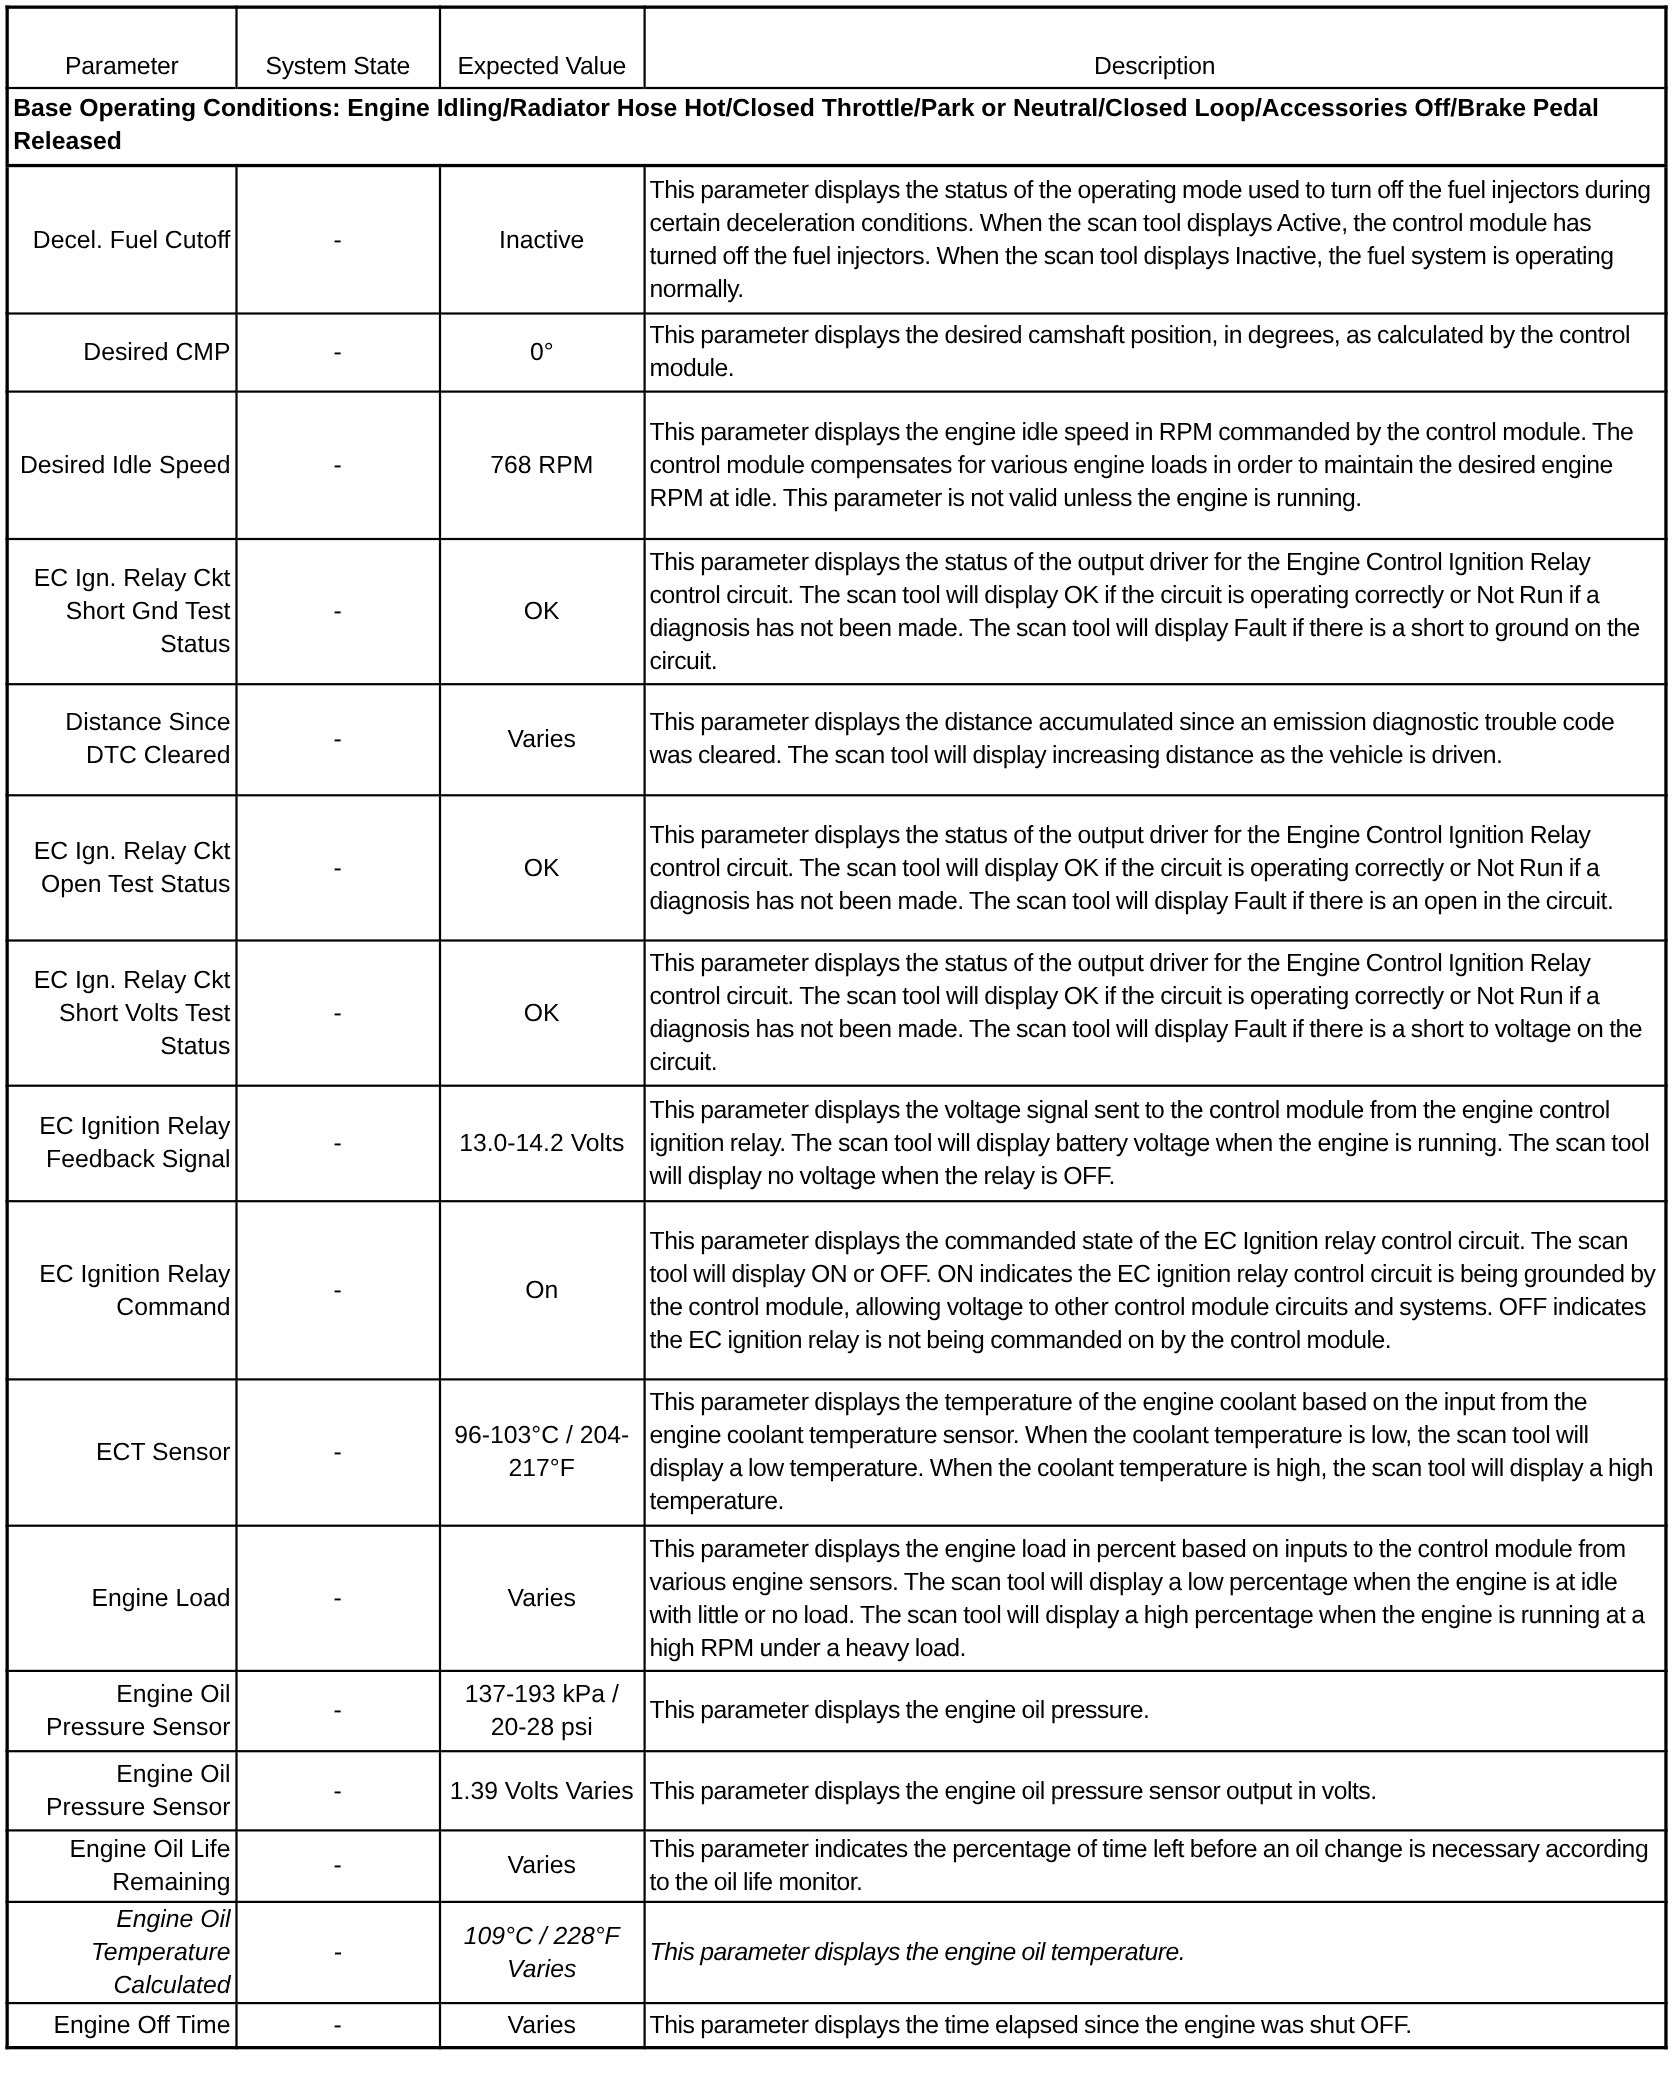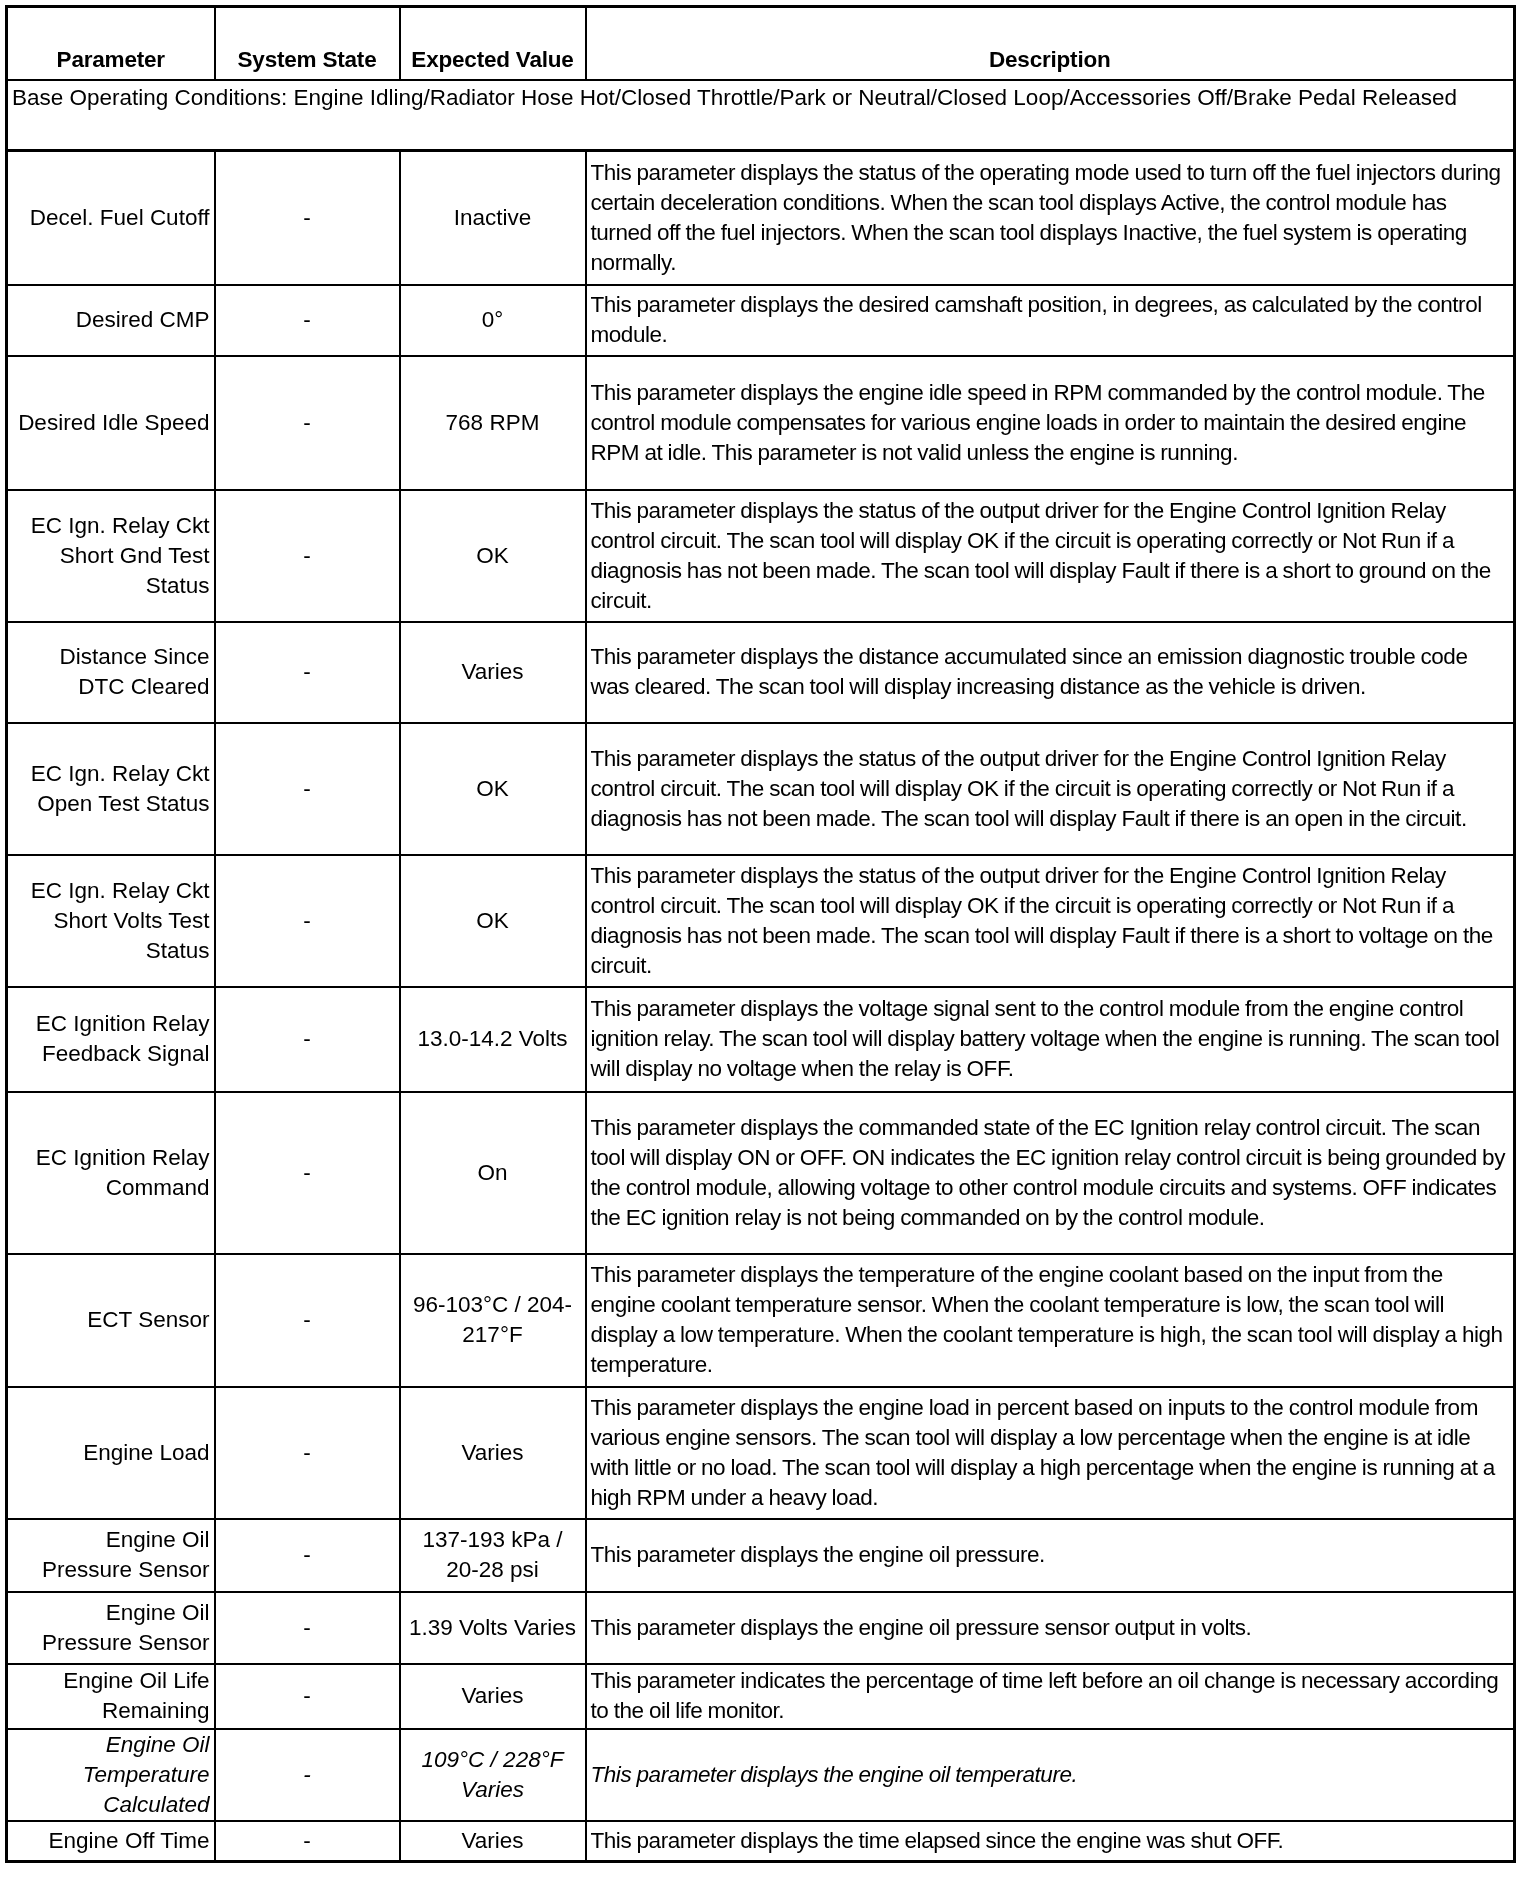--- a/index.html
+++ b/index.html
@@ -30,30 +30,30 @@
     #doc-table col.c4 { width: 929px; }
     #doc-table th, #doc-table td {
       border: 2px solid #000000;
       padding: 0 4px;
       font-size: 22.5px;
       line-height: 30px;
       vertical-align: middle;
       overflow: hidden;
     }
     #doc-table th {
-      font-weight: bold;
+      font-weight: normal;
       text-align: center;
       vertical-align: bottom;
       padding-bottom: 4px;
       letter-spacing: -0.2px;
     }
     #doc-table tr.header-row { height: 73px; }
     #doc-table tr.header-row th { border-bottom-width: 1px; }
     #doc-table td.conditions {
-      font-weight: normal;
+      font-weight: bold;
       text-align: left;
       vertical-align: top;
       padding-top: 2px;
       letter-spacing: 0px;
       border-bottom-width: 3px;
       margin-top: 44px;
     }
     #doc-table tr.conditions-row { height: 71px; }
     td.param { text-align: right; letter-spacing: 0px; }
     td.state { text-align: center; }

